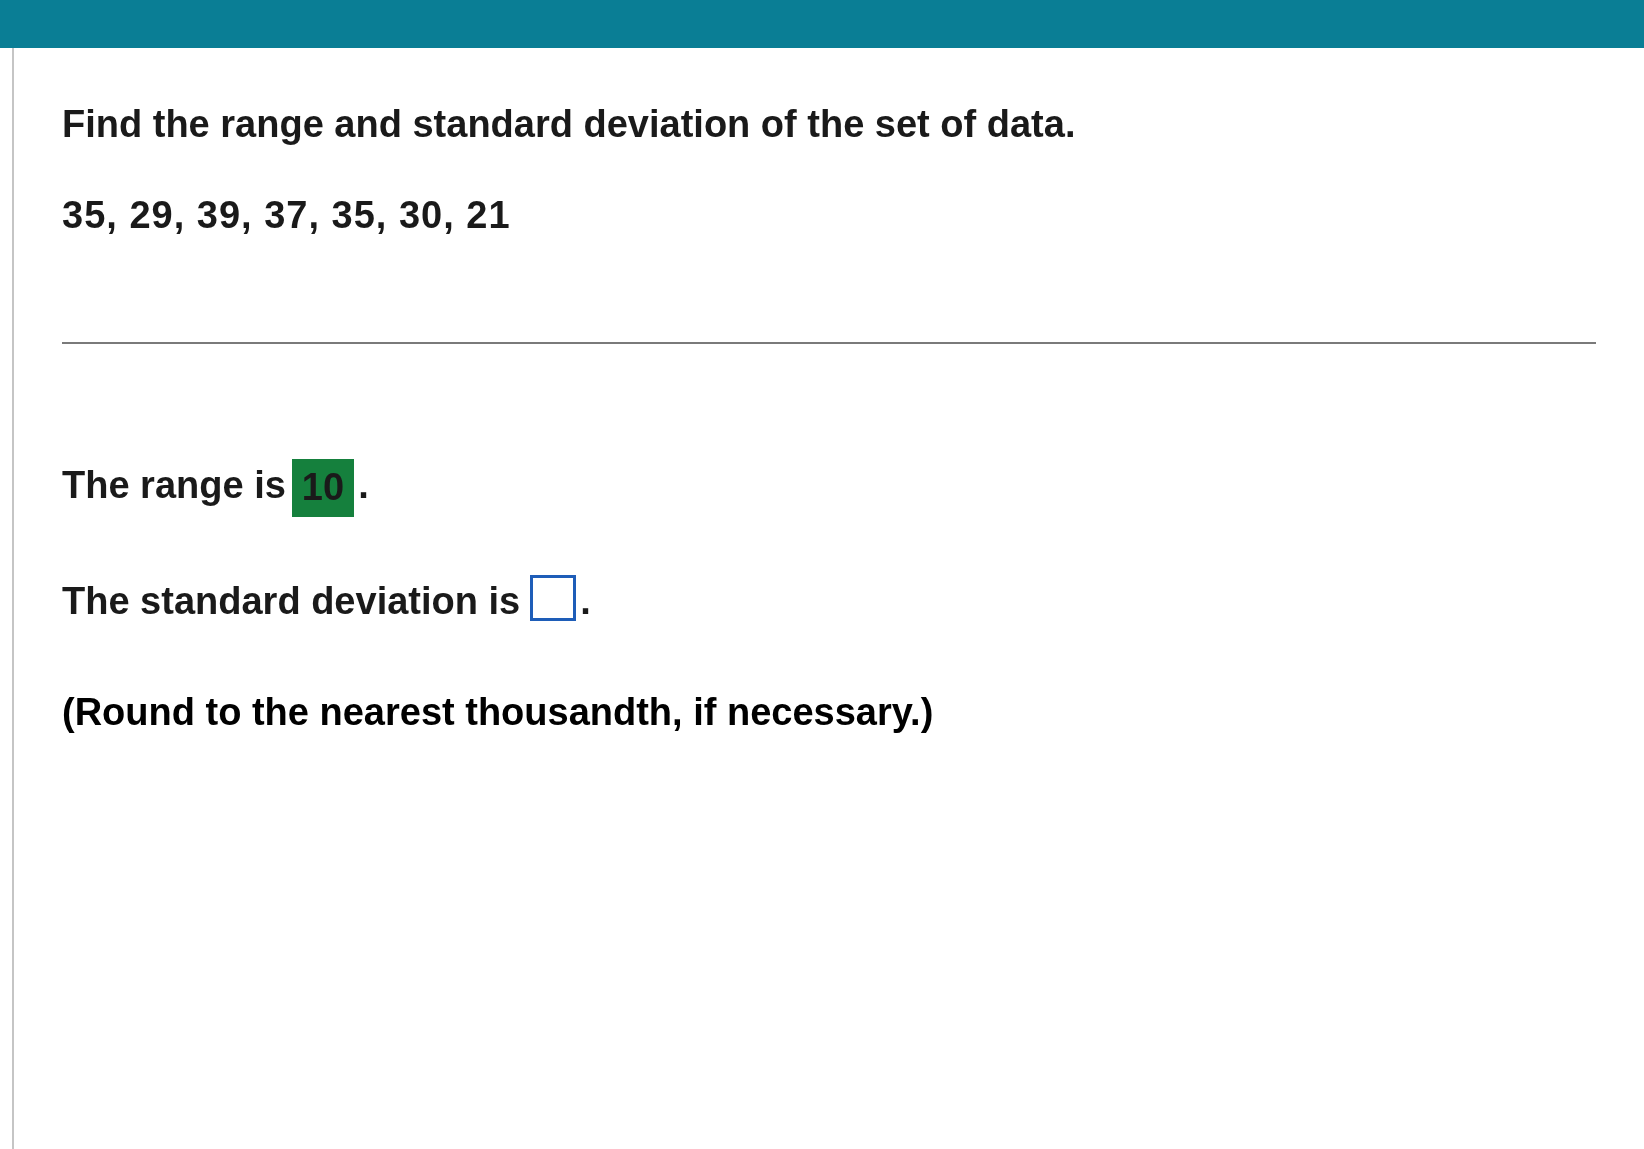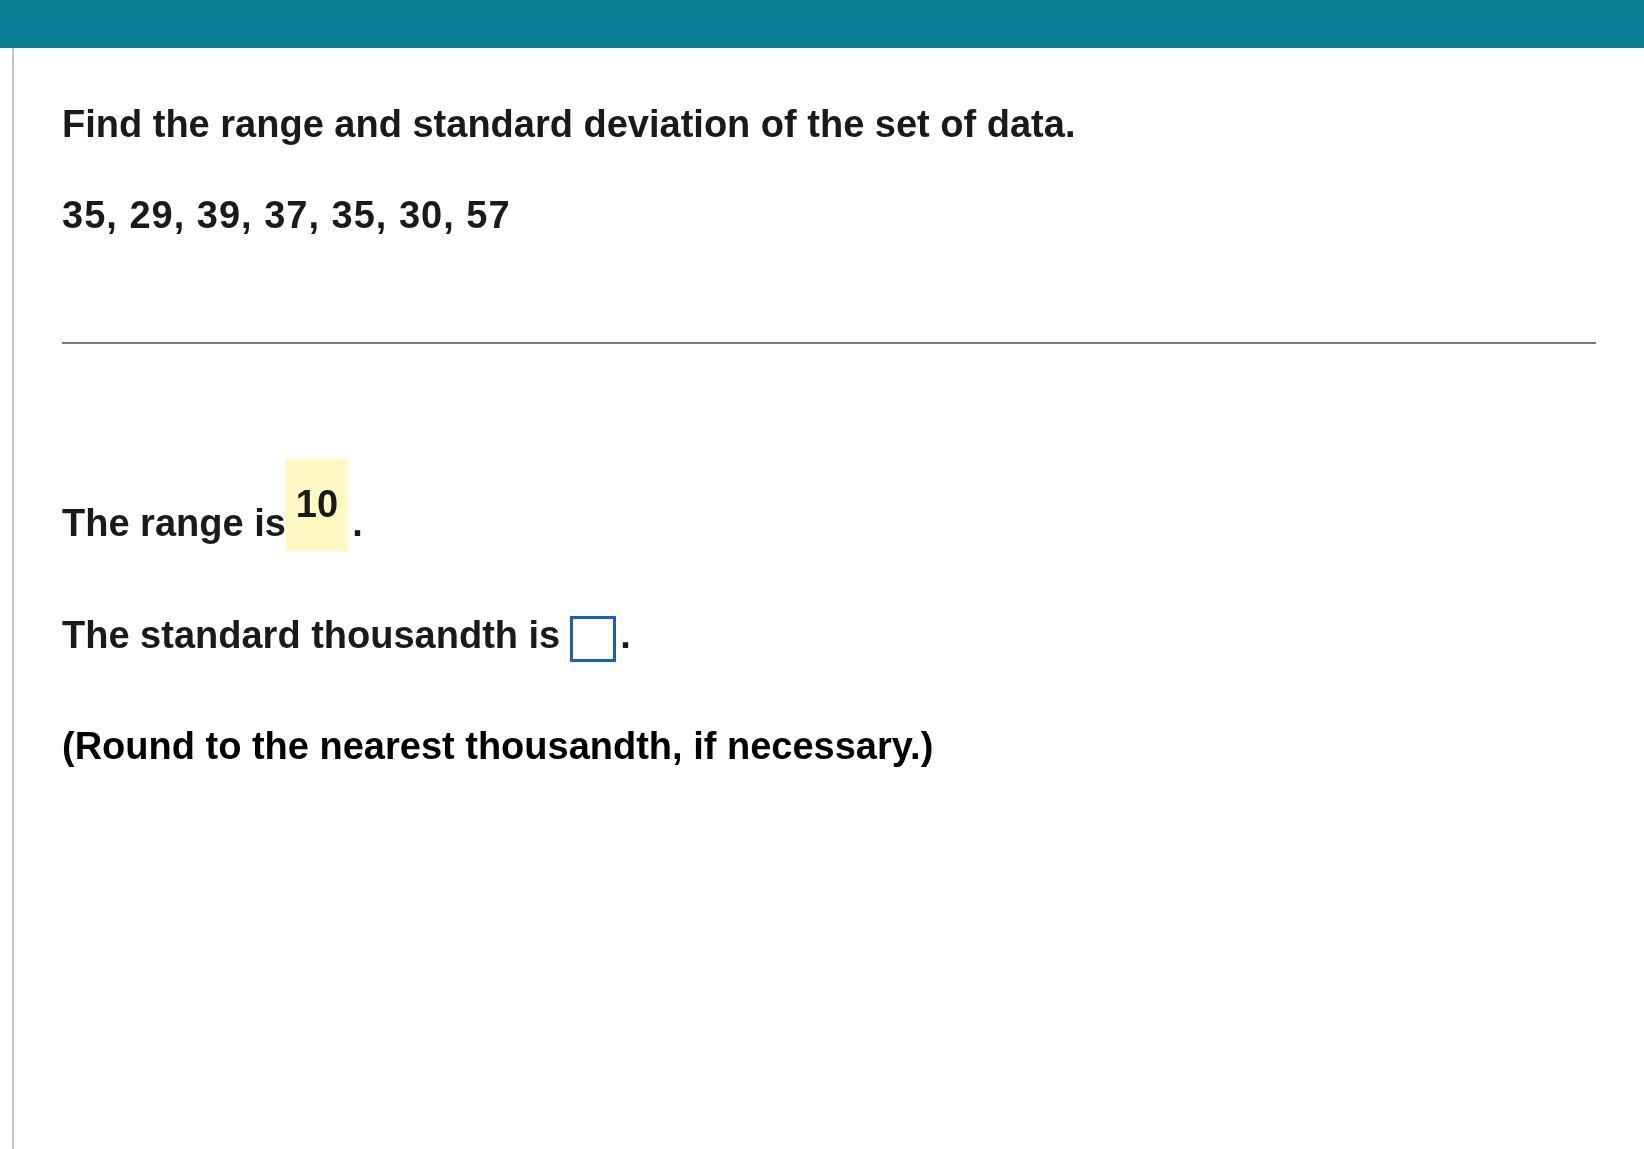--- a/index.html
+++ b/index.html
@@ -46,26 +46,27 @@
       margin-top: 100px;
       margin-bottom: 115px;
       width: 100%;
     }
     .answer-line {
       font-size: 38px;
       color: #1a1a1a;
       line-height: 1.4;
       margin-bottom: 58px;
       display: flex;
-      align-items: flex-end;
+      align-items: flex-start;
       flex-wrap: wrap;
     }
     .filled-answer {
-      background: #fef9c3;
-      padding: 19px 10px;
+      background: #15803d;
+      padding: 2px 10px;
+      margin-left: 6px;
       margin-right: 4px;
       display: inline-block;
     }
     .answer-input {
       width: 46px;
       height: 46px;
       border: 3px solid #1e5db8;
       background: #ffffff;
       margin-left: 10px;
       margin-right: 4px;
@@ -81,30 +82,30 @@
       margin-top: 38px;
     }
   </style>
 </head>
 <body>
 
 <div class="top-bar"></div>
 
 <div class="content-wrapper">
   <div class="question-text">Find the range and standard deviation of the set of data.</div>
-  <div class="data-text">35, 29, 39, 37, 35, 30, 57</div>
+  <div class="data-text">35, 29, 39, 37, 35, 30, 21</div>
 
   <hr class="divider">
 
   <div class="answer-line">
     <span>The range is </span>
     <span class="filled-answer">10</span>
     <span> .</span>
   </div>
 
   <div class="answer-line">
-    <span>The standard thousandth is </span>
+    <span>The standard deviation is </span>
     <input type="text" class="answer-input" value="" style="">
     <span>.</span>
   </div>
 
   <div class="instruction-text">(Round to the nearest thousandth, if necessary.)</div>
 </div>
 
 </body></html>

